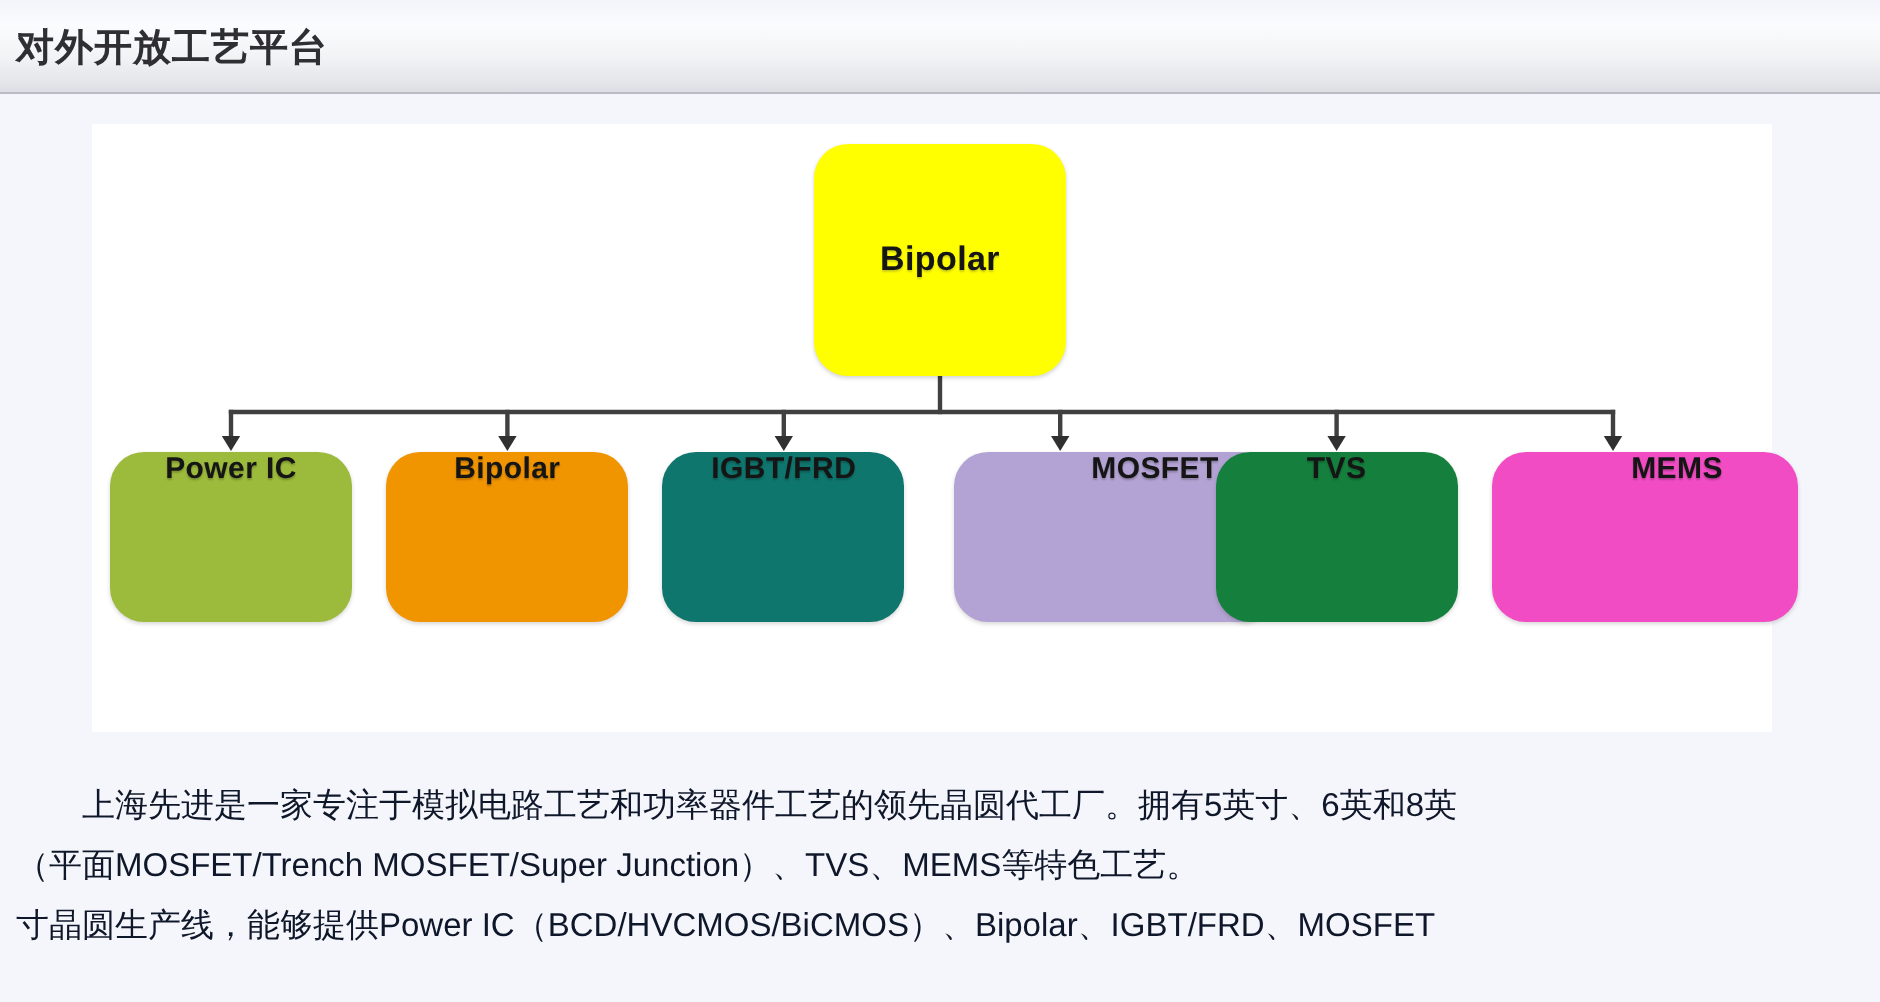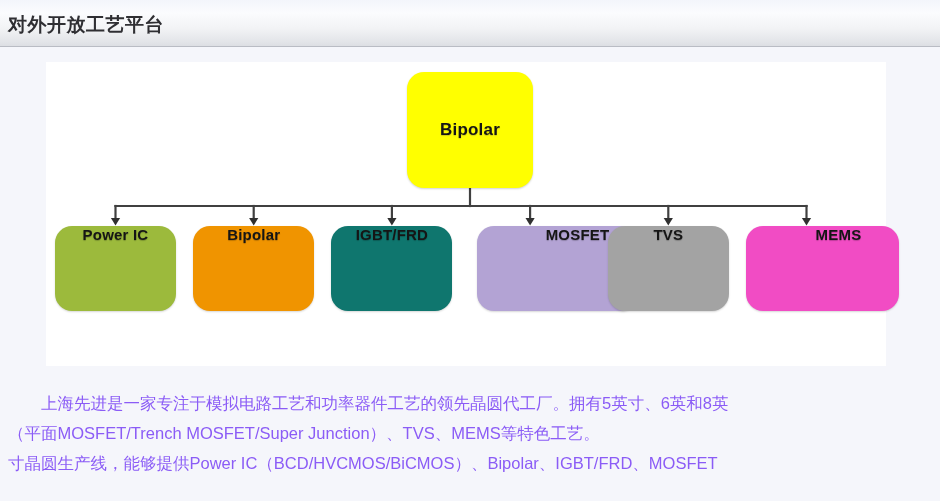--- a/index.html
+++ b/index.html
@@ -114,21 +114,21 @@
   }
 
   
   .body-paragraph {
     position: absolute;
     left: 8px;
     top: 388px;
     width: 924px;
     font-size: 16.5px;
     line-height: 30px;
-    color: #8b5cf6;
+    color: #0f172a;
     text-align: justify;
     text-justify: inter-ideograph;
   }
   .body-paragraph .para-line {
     display: block;
     white-space: nowrap;
   }
   .body-paragraph .para-line.first {
     text-indent: 33px;
   }
@@ -173,21 +173,21 @@
       </div>
       <div class="leaf-node" style="left: 138.2px; background: rgb(240, 148, 0);">
         <span class="leaf-label">Bipolar</span>
       </div>
       <div class="leaf-node" style="left: 276.4px; background: #0f766e;">
         <span class="leaf-label">IGBT/FRD</span>
       </div>
       <div class="leaf-node" style="left: 422px; background: rgb(179, 163, 212); padding-left: 40px;">
         <span class="leaf-label">MOSFET</span>
       </div>
-      <div class="leaf-node" style="left: 552.8px; background: #a3a3a3;">
+      <div class="leaf-node" style="left: 552.8px; background: #15803d;">
         <span class="leaf-label">TVS</span>
       </div>
       <div class="leaf-node" style="left: 691px; background: rgb(241, 76, 196); padding-left: 32px;">
         <span class="leaf-label">MEMS</span>
       </div>
     </div>
 
 </div>
 
 <div class="body-paragraph" id="body-paragraph">

